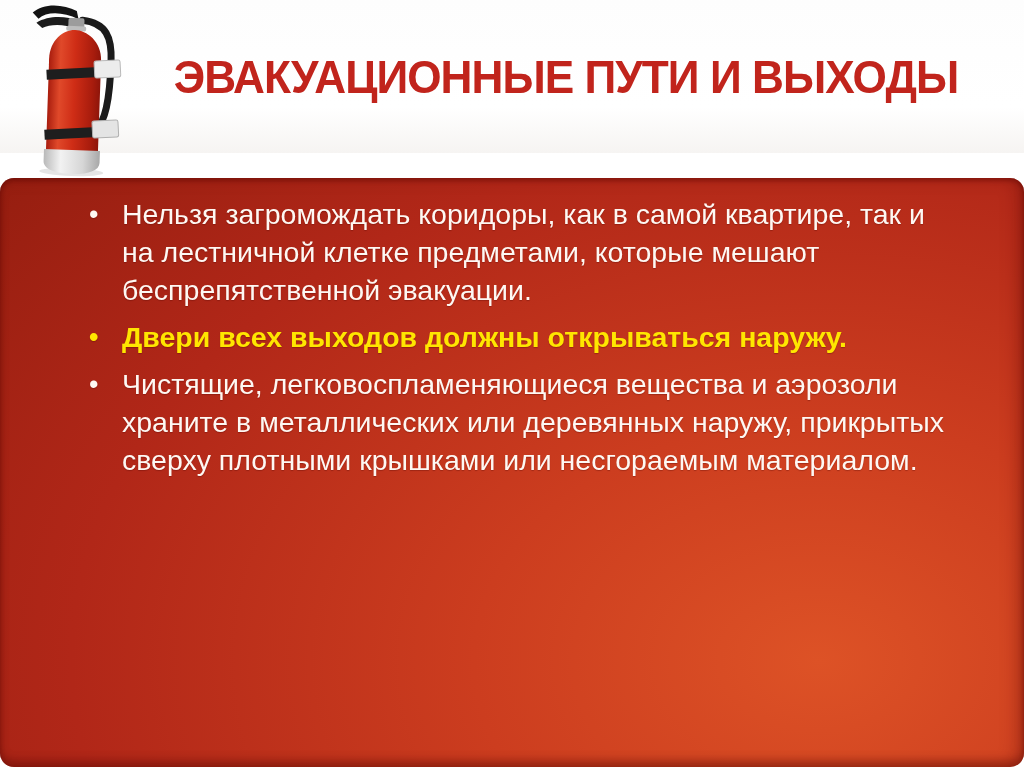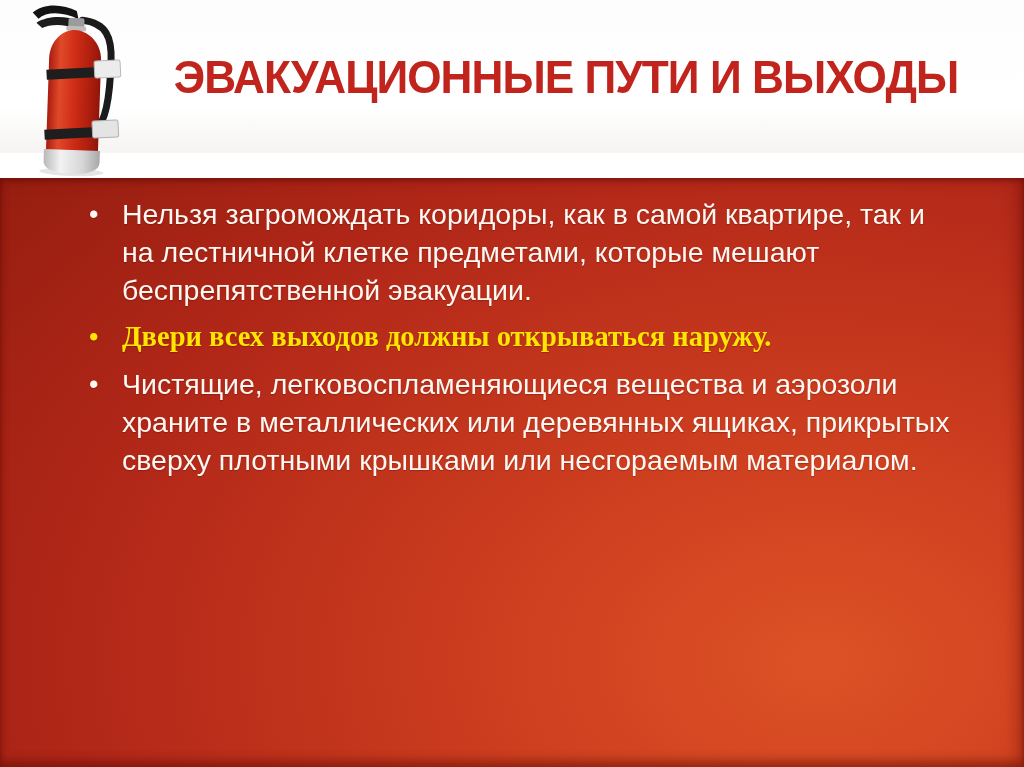--- a/index.html
+++ b/index.html
@@ -42,20 +42,21 @@
 
   
   .body {
     position: absolute;
     top: 178px; left: 0; right: 0; bottom: 0;
     background: radial-gradient(ellipse 1150px 800px at 80% 82%,
                 #dd5226 0%, #cc3d1f 30%, #b12718 65%, #991f11 90%, #8f1b0e 100%);
     box-shadow: inset 0 3px 4px rgba(80, 0, 0, .35),
                 inset -8px 0 16px rgba(100, 10, 5, .30),
                 inset 0 -6px 8px rgba(90, 10, 5, .40);
+    border-radius: 14px;
   }
   .bullets {
     margin: 0;
     padding: 17px 70px 0 122px;
     list-style: none;
   }
   .bullets li {
     position: relative;
     color: #fef8f3;
     font-size: 28.5px;
@@ -66,21 +67,20 @@
   .bullets li::before {
     content: "\2022";
     position: absolute;
     left: -33px;
     top: 0;
     font-size: 27px;
   }
   .bullets li.emphasis {
     color: #ffe600;
     font-weight: bold;
-    font-family: Liberation Serif, serif;
   }
 </style>
 </head>
 <body>
 
 <div class="slide">
 
   <header class="header">
 
     <div class="ext-wrap">
@@ -131,17 +131,17 @@
       </svg>
     </div>
 
     <h1 class="title">ЭВАКУАЦИОННЫЕ ПУТИ И ВЫХОДЫ</h1>
   </header>
 
   <main class="body">
     <ul class="bullets">
         <li>Нельзя загромождать коридоры, как в самой квартире, так и на лестничной клетке предметами, которые мешают беспрепятственной эвакуации.</li>
         <li class="emphasis">Двери всех выходов должны открываться наружу.</li>
-        <li>Чистящие, легковоспламеняющиеся вещества и аэрозоли храните в металлических или деревянных ящиках, прикрытых сверху плотными крышками или несгораемым материалом.</li>
+        <li>Чистящие, легковоспламеняющиеся вещества и аэрозоли храните в металлических или деревянных наружу, прикрытых сверху плотными крышками или несгораемым материалом.</li>
       </ul>
   </main>
 
 </div>
 
 </body></html>

